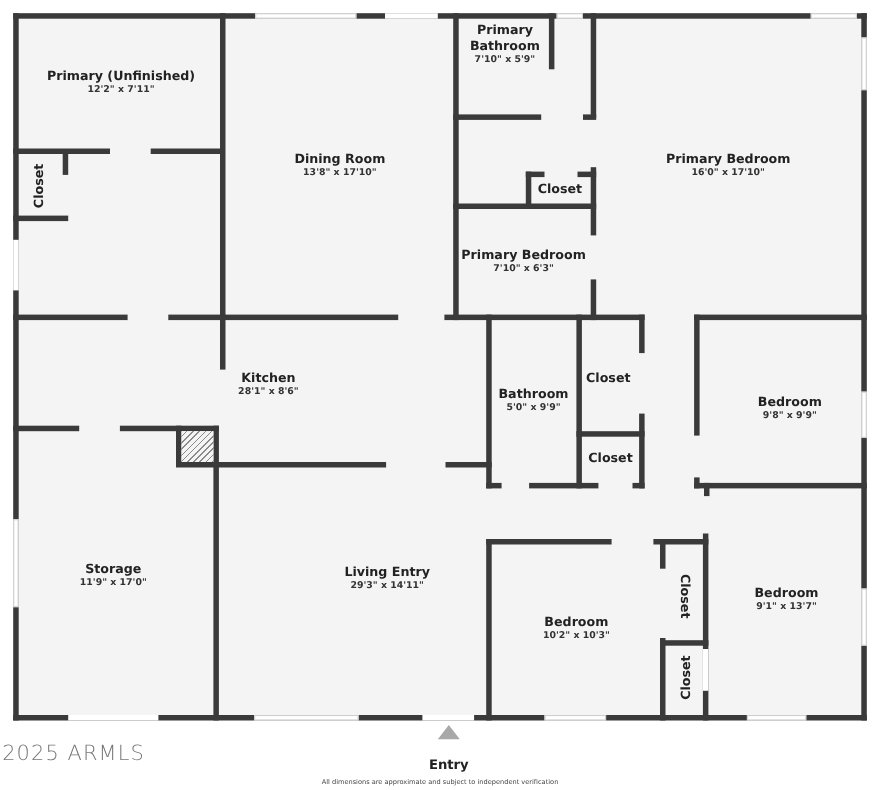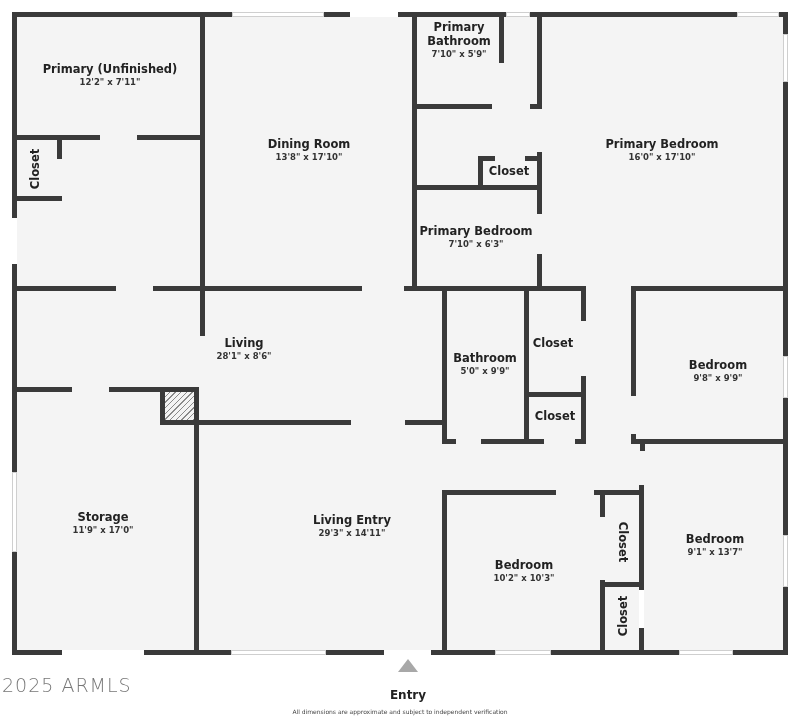--- a/index.html
+++ b/index.html
@@ -125,21 +125,21 @@
   </div>
   <div class="room" style="left:476px;top:237px;">
     <span class="n">Primary Bedroom</span>
     <span class="d">7'10" x 6'3"</span>
   </div>
   <div class="room" style="left:662px;top:150px;">
     <span class="n">Primary Bedroom</span>
     <span class="d">16'0" x 17'10"</span>
   </div>
   <div class="room" style="left:244px;top:349px;">
-    <span class="n">Living</span>
+    <span class="n">Kitchen</span>
     <span class="d">28'1" x 8'6"</span>
   </div>
   <div class="room" style="left:485px;top:364px;">
     <span class="n">Bathroom</span>
     <span class="d">5'0" x 9'9"</span>
   </div>
   <div class="room" style="left:553px;top:343px;">
     <span class="n">Closet</span>
   </div>
   <div class="room" style="left:555px;top:416px;">

